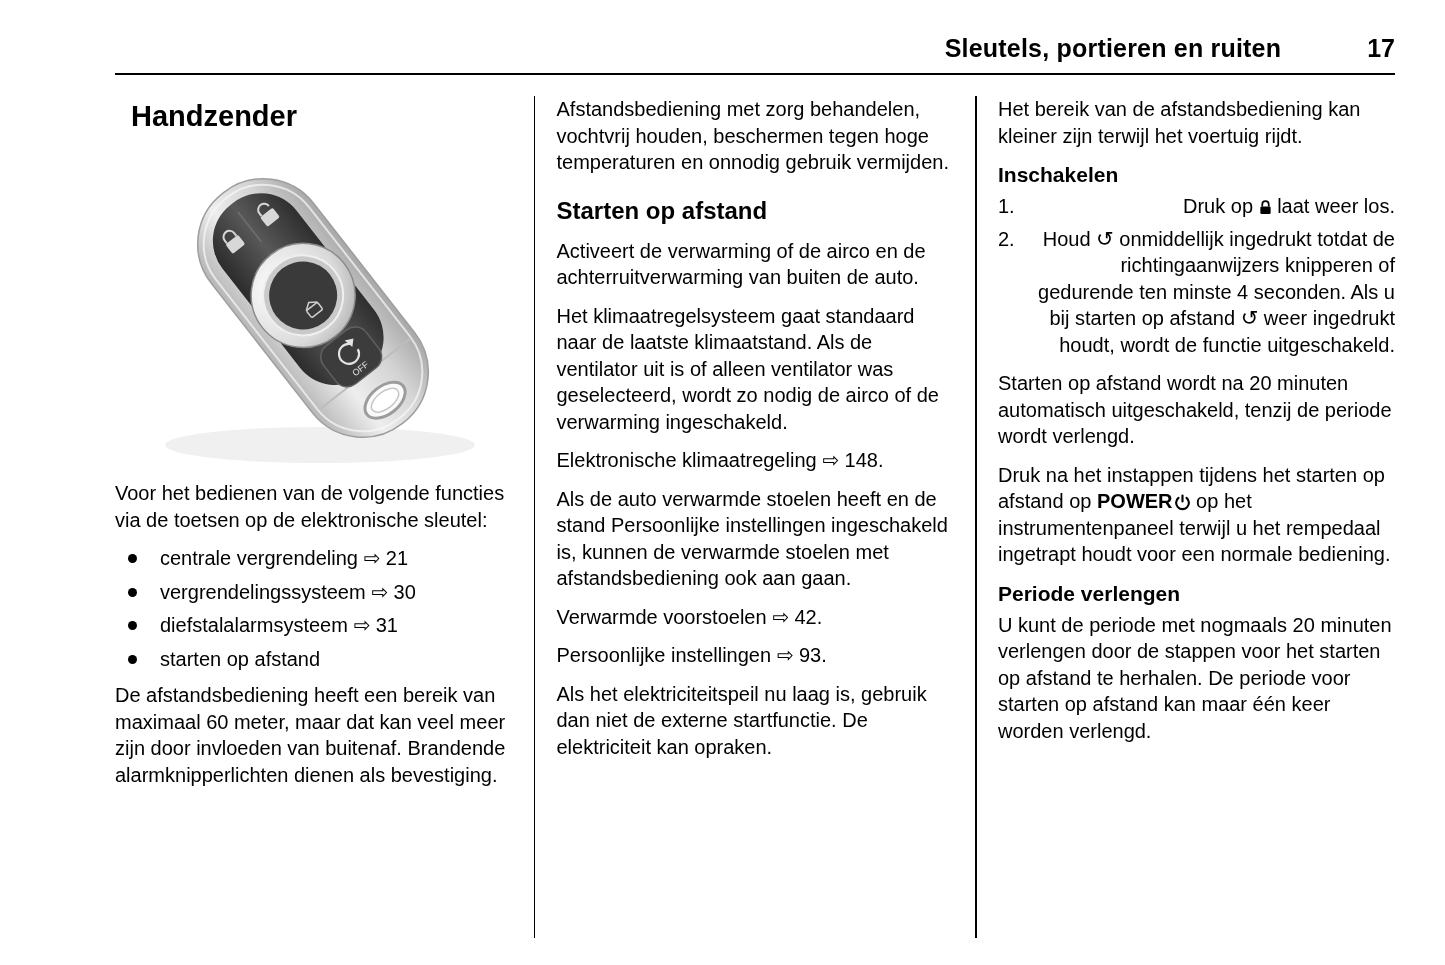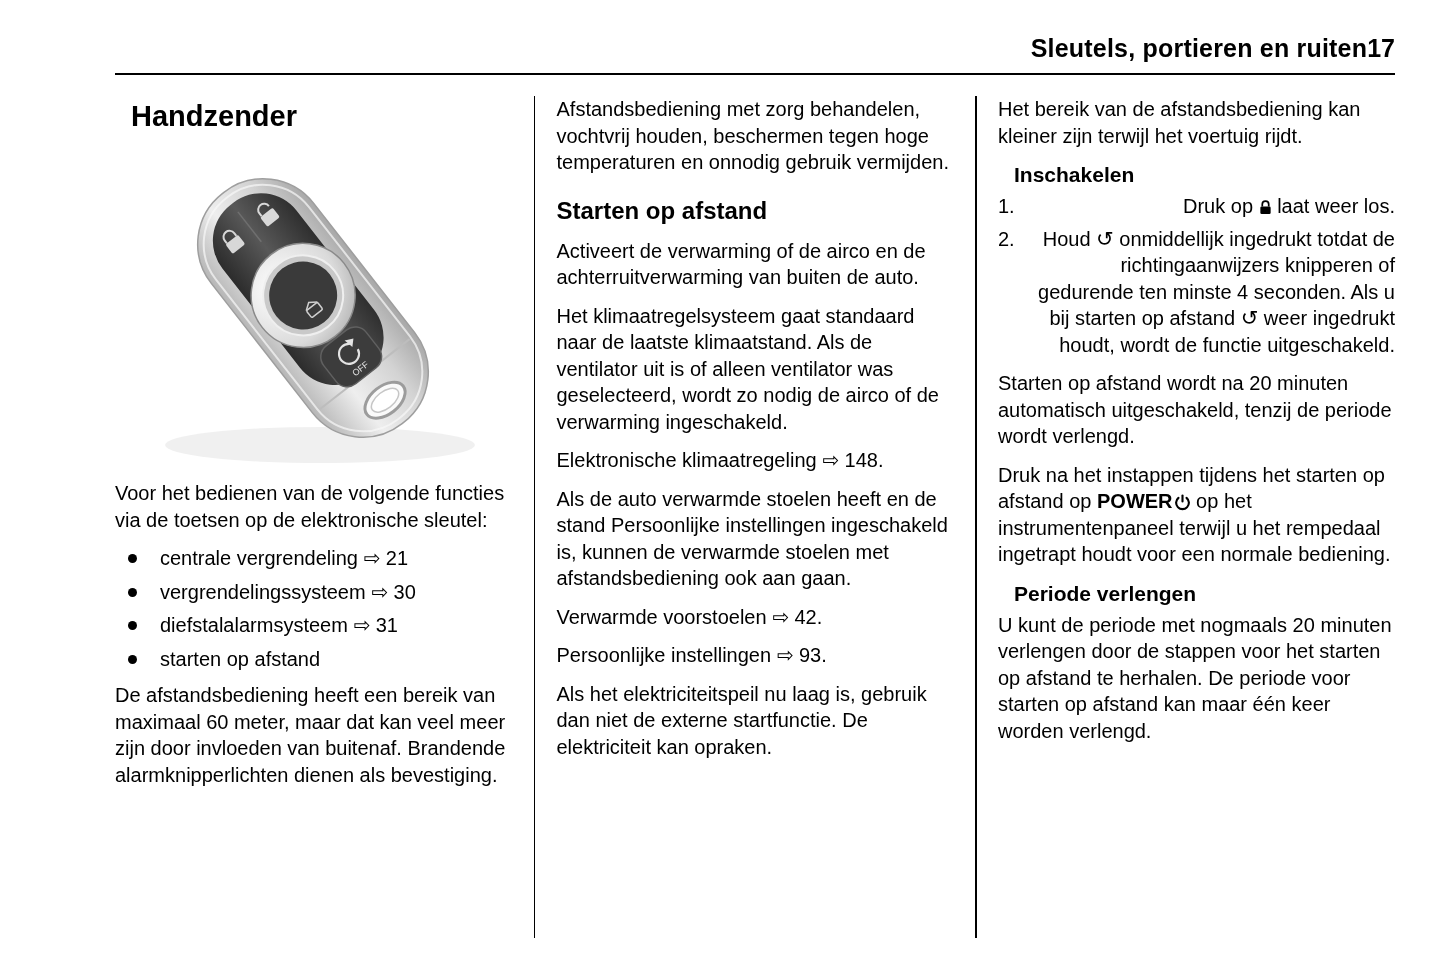--- a/index.html
+++ b/index.html
@@ -13,40 +13,40 @@
     position: relative;
   }
   .page { position: absolute; inset: 0; border-radius: 27px; }
 
   
   .header {
     position: absolute; left: 115px; top: 34px; width: 1280px;
     display: flex; justify-content: flex-end; align-items: baseline;
   }
   .header-title { font-size: 25px; font-weight: 700; letter-spacing: 0.2px; }
-  .page-number { font-size: 25px; font-weight: 700; }
+  .page-number { font-size: 25px; font-weight: 700; margin-left: 86px; }
   .header-rule {
     position: absolute; left: 115px; top: 73px; width: 1280px;
     border: none; border-top: 2.5px solid #000; margin: 0;
   }
 
   
   .columns {
     position: absolute; left: 115px; top: 96px; width: 1280px; height: 842px;
     display: flex;
   }
   .col { flex: none; width: 397px; font-size: 20px; line-height: 26.5px; }
   .vdivider { flex: none; width: 1.5px; background: #000; height: 842px; margin: 0 21.5px; }
 
   .col p { margin: 0 0 12px 0; }
   h1.sec {
     font-size: 29px; font-weight: 700; margin: 2px 0 0 16px; line-height: 36px;
   }
   h2.sub { font-size: 24px; font-weight: 700; margin: 20px 0 12px 0; line-height: 30px; }
-  h3.minor { font-size: 21px; font-weight: 700; margin: 12px 0 5px 16px; line-height: 27px; }
+  h3.minor { font-size: 21px; font-weight: 700; margin: 12px 0 5px 0; line-height: 27px; }
 
   figure.keyfob { margin: 6px 0 4px 0; width: 397px; height: 336px; }
 
   ul.bullets { list-style: none; margin: 0 0 10px 0; padding: 0; }
   ul.bullets li { position: relative; padding-left: 45px; margin: 0 0 7px 0; }
   ul.bullets li::before {
     content: ""; position: absolute; left: 13px; top: 9px;
     width: 9px; height: 9px; border-radius: 50%; background: #000;
   }
 

